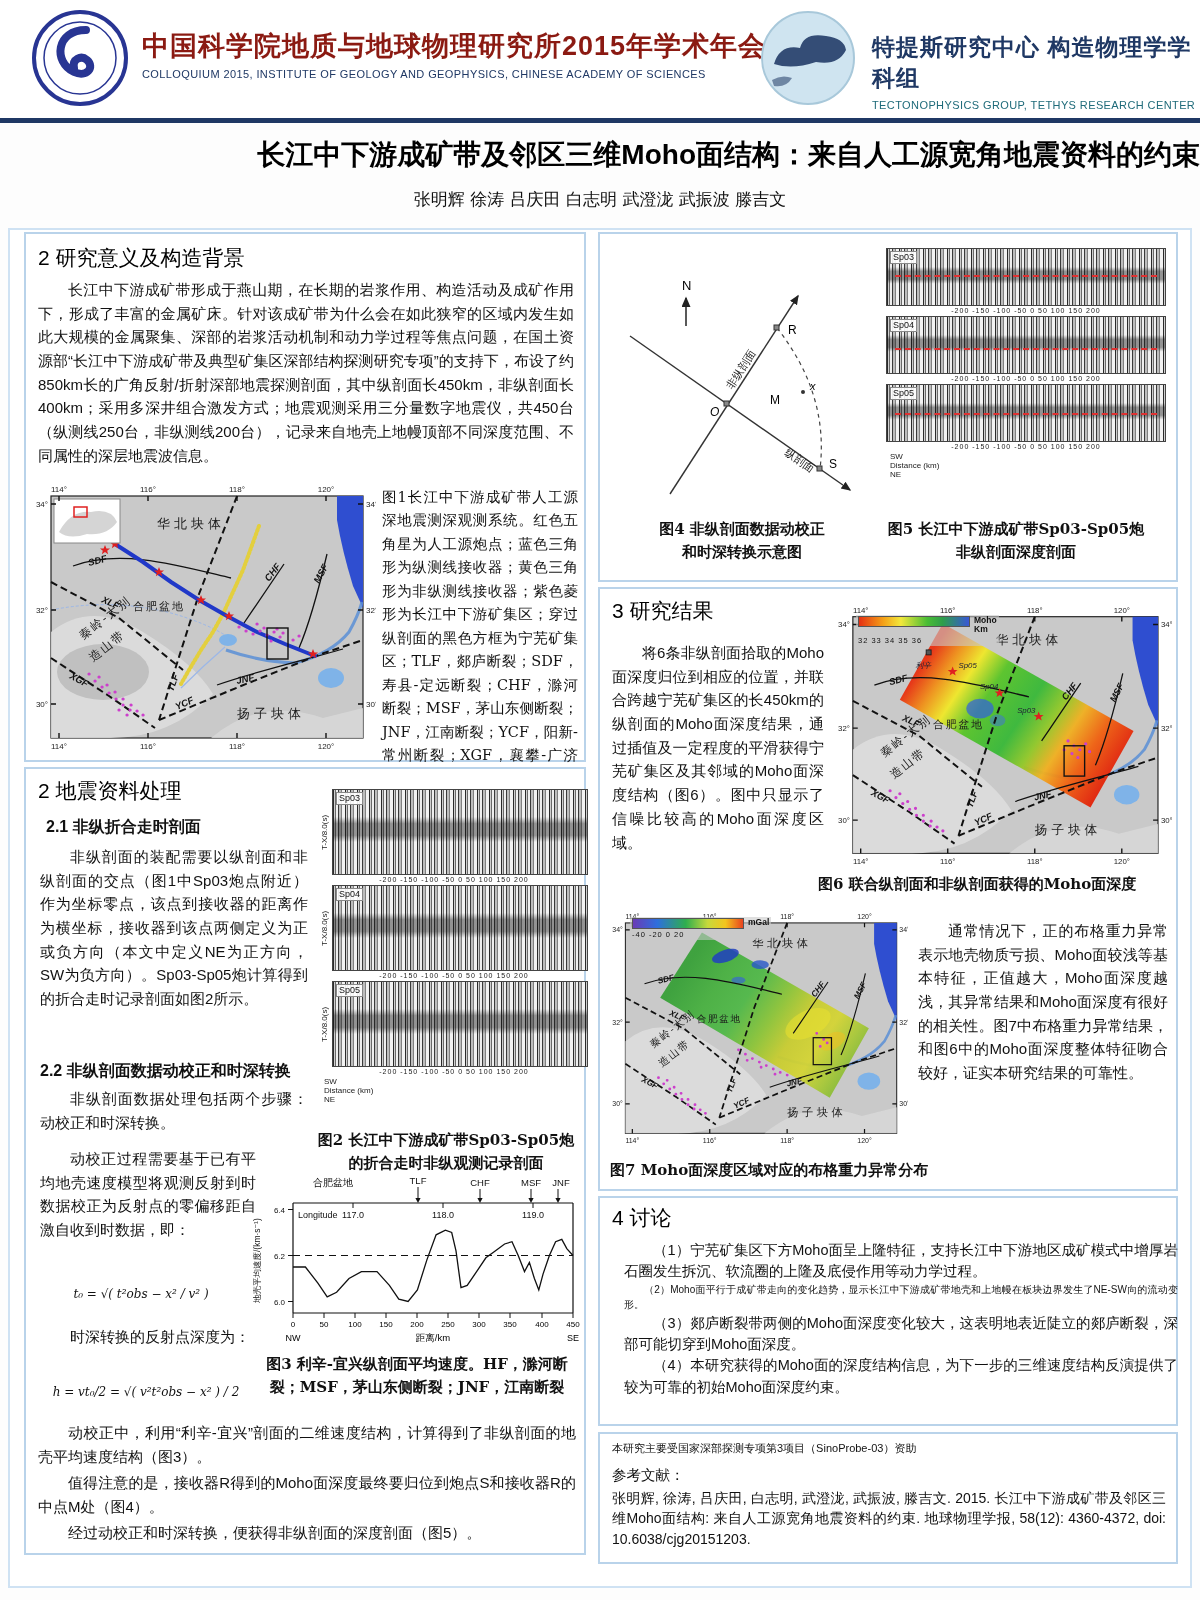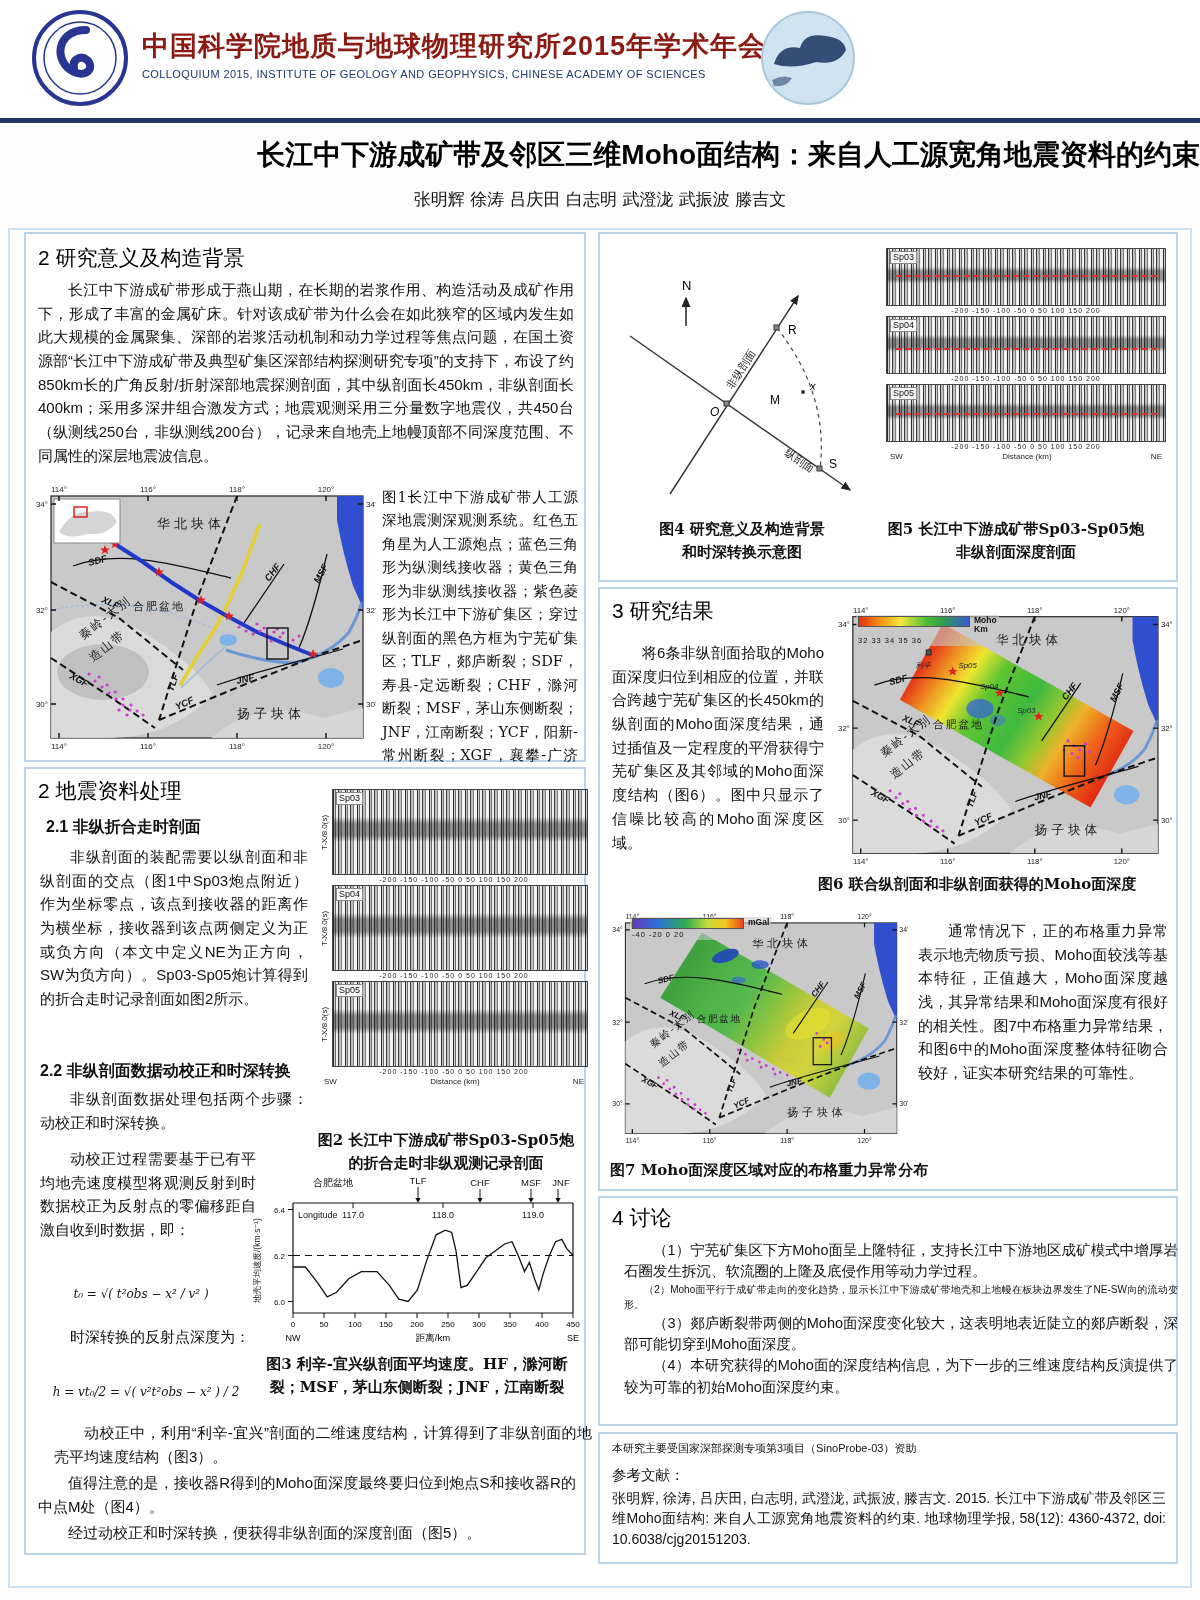--- a/index.html
+++ b/index.html
@@ -24,21 +24,21 @@
   .authors{position:absolute;left:0;top:188px;width:1200px;text-align:center;font-size:17px;font-family:"DejaVu Serif",serif;}
   .seis{position:relative;border:1px solid #444;box-sizing:border-box;
     background:
       linear-gradient(180deg,rgba(255,255,255,0) 0 32%,rgba(15,15,15,.42) 40% 54%,rgba(255,255,255,0) 62%),
       repeating-linear-gradient(90deg,#2a2a2a 0 1px,#cfcfcf 1px 2px,#6a6a6a 2px 3px,#efefef 3px 5px,#3a3a3a 5px 6px,#bdbdbd 6px 8px,#808080 8px 9px,#f2f2f2 9px 12px),
       repeating-linear-gradient(90deg,rgba(0,0,0,.45) 0 2px,rgba(255,255,255,.2) 2px 7px,rgba(0,0,0,.22) 7px 9px,rgba(255,255,255,.12) 9px 15px),
       #ddd;}
   .plabel{position:absolute;top:2px;left:3px;font-size:9px;background:rgba(255,255,255,.9);padding:0 2px;border:1px solid #888;line-height:1.2;}
   .pick{position:absolute;left:3%;right:3%;top:46%;border-top:2px dashed #e03030;}
   .tickrow{font-size:7px;color:#222;text-align:center;letter-spacing:1px;height:10px;line-height:10px;}
-  .axisrow{font-size:8px;color:#222;display:flex;justify-content:space-between;padding:0 4px;}
+  .axisrow{font-size:8px;color:#222;display:flex;justify-content:space-between;padding:0 4px;flex-direction:column;}
   .ylab{writing-mode:vertical-rl;transform:rotate(180deg);font-size:8px;color:#222;width:12px;text-align:center;}
   .cbar-bar{width:110px;height:9px;border:1px solid #555;}
   .cbar6{background:linear-gradient(90deg,#e53012,#f4a018 22%,#f2e83c 38%,#49bd35 62%,#2f9e4a 76%,#3857d6 100%);}
   .cbar7{background:linear-gradient(90deg,#6a3bb5,#2e6fdd 22%,#2fae4e 48%,#c7d93c 68%,#f3c51e 84%,#e8431f 100%);}
   .cbar-ticks{font-size:7.5px;letter-spacing:1px;margin-top:1px;}
   .cbar-lab{font-size:8.5px;font-weight:bold;margin-left:4px;line-height:1.1;}
   svg text{font-family:"Liberation Sans","DejaVu Sans",sans-serif;}
   .blocklab{font-size:13px;letter-spacing:4px;fill:#1a1a1a;}
   .faultlab{font-size:9.5px;font-weight:bold;fill:#111;font-style:italic;}
   .maptick{font-size:8px;fill:#222;}
@@ -55,20 +55,24 @@
   </svg>
   <div class="abs" style="left:142px;top:28px;">
     <div class="hdr-title">中国科学院地质与地球物理研究所2015年学术年会</div>
     <div class="hdr-sub">COLLOQUIUM 2015, INSTITUTE OF GEOLOGY AND GEOPHYSICS, CHINESE ACADEMY OF SCIENCES</div>
   </div>
   <svg class="abs" style="left:760px;top:10px;" width="96" height="96" viewBox="-48 -48 96 96">
     <circle r="46" fill="#cfe4f0" stroke="#a8c8da" stroke-width="2"></circle>
     <path d="M-34,6 q6,-20 26,-16 q4,-16 26,-12 q18,2 20,14 q-8,16 -30,12 q-24,8 -42,2 Z" fill="#1f3864" opacity="0.88"></path>
     <path d="M-36,22 q10,-6 20,-2 q-6,10 -18,8 Z" fill="#1f3864" opacity="0.55"></path>
   </svg>
+  <div class="abs" style="left:872px;top:32px;">
+    <div class="hdr-title2">特提斯研究中心 构造物理学学科组</div>
+    <div class="hdr-sub2">TECTONOPHYSICS GROUP, TETHYS RESEARCH CENTER</div>
+  </div>
 </div>
 <div class="navy-bar"></div>
 
 <div class="poster-title">长江中下游成矿带及邻区三维Moho面结构：来自人工源宽角地震资料的约束</div>
 <div class="authors">张明辉  徐涛  吕庆田  白志明  武澄泷  武振波  滕吉文</div>
 
 <div class="frame"></div>
 
 <div class="box" style="left:24px;top:232px;width:562px;height:530px;">
   <div class="abs sec-h" style="left:12px;top:10px;">2 研究意义及构造背景</div>
@@ -233,21 +237,21 @@
     <text x="231" y="154" text-anchor="middle" font-size="8">300</text>
     <text x="262" y="154" text-anchor="middle" font-size="8">350</text>
     <text x="294" y="154" text-anchor="middle" font-size="8">400</text>
     <text x="325" y="154" text-anchor="middle" font-size="8">450</text>
     <text x="45" y="168" text-anchor="middle" font-size="9">NW</text>
     <text x="185" y="168" text-anchor="middle" font-size="9.5">距离/km</text>
     <text x="325" y="168" text-anchor="middle" font-size="9">SE</text>
   </svg>
   <div class="abs figcap" style="left:226px;top:584px;width:330px;">图3 利辛-宜兴纵剖面平均速度。HF，滁河断裂；MSF，茅山东侧断裂；JNF，江南断裂</div>
 
-  <div class="abs bt ind" style="left:12px;top:652px;width:538px;margin-left:16px;">动校正中，利用“利辛-宜兴”剖面的二维速度结构，计算得到了非纵剖面的地壳平均速度结构（图3）。</div>
+  <div class="abs bt ind" style="left:12px;top:652px;width:538px;">动校正中，利用“利辛-宜兴”剖面的二维速度结构，计算得到了非纵剖面的地壳平均速度结构（图3）。</div>
   <div class="abs bt ind" style="left:12px;top:702px;width:538px;">值得注意的是，接收器R得到的Moho面深度最终要归位到炮点S和接收器R的中点M处（图4）。</div>
   <div class="abs bt ind" style="left:12px;top:752px;width:538px;">经过动校正和时深转换，便获得非纵剖面的深度剖面（图5）。</div>
 </div>
 
 <div class="box" style="left:598px;top:232px;width:580px;height:350px;">
   <svg class="abs" style="left:12px;top:8px;" width="260" height="272" viewBox="0 0 260 272">
     <defs>
         <marker id="arr" markerWidth="8" markerHeight="8" refX="6" refY="3" orient="auto">
           <path d="M0,0 L7,3 L0,6 Z" fill="#222"></path>
         </marker>
@@ -263,21 +267,21 @@
     <circle cx="191" cy="150" r="2" fill="#333"></circle>
     <text x="98" y="174" font-size="12" font-style="italic" font-family="DejaVu Serif,serif">O</text>
     <text x="176" y="92" font-size="12" font-family="DejaVu Serif,serif">R</text>
     <text x="158" y="162" font-size="12" font-family="DejaVu Serif,serif">M</text>
     <text x="198" y="148" font-size="11" font-style="italic" font-family="DejaVu Serif,serif">x</text>
     <text x="217" y="226" font-size="12" font-family="DejaVu Serif,serif">S</text>
     <text transform="translate(120,148) rotate(-57)" font-size="11" fill="#222">非纵剖面</text>
     <text transform="translate(172,212) rotate(35)" font-size="11" fill="#222">纵剖面</text>
   </svg>
   <div class="abs figcap" style="left:12px;top:284px;width:260px;">
-    <div>图4 研究意义及构造背景</div>
+    <div>图4 非纵剖面数据动校正</div>
       <div>和时深转换示意图</div>
   </div>
 
   <div class="abs" style="left:286px;top:14px;width:280px;">
     <div class="seis" style="height:58px;">
         <span class="plabel">Sp03</span>
         <div class="pick"></div>
       </div>
     <div class="tickrow">-200  -150  -100  -50  0  50  100  150  200</div>
     <div class="seis" style="height:58px;">

